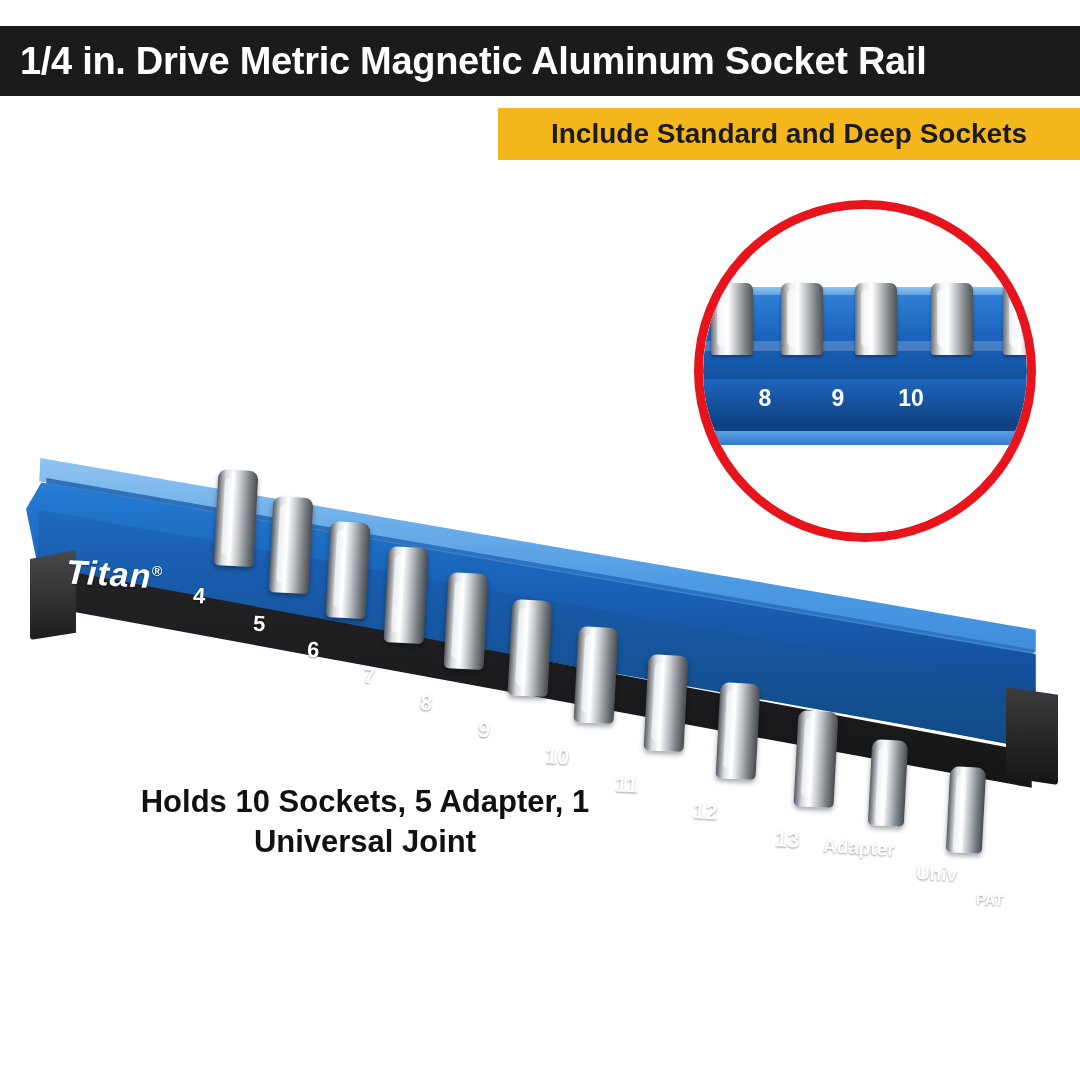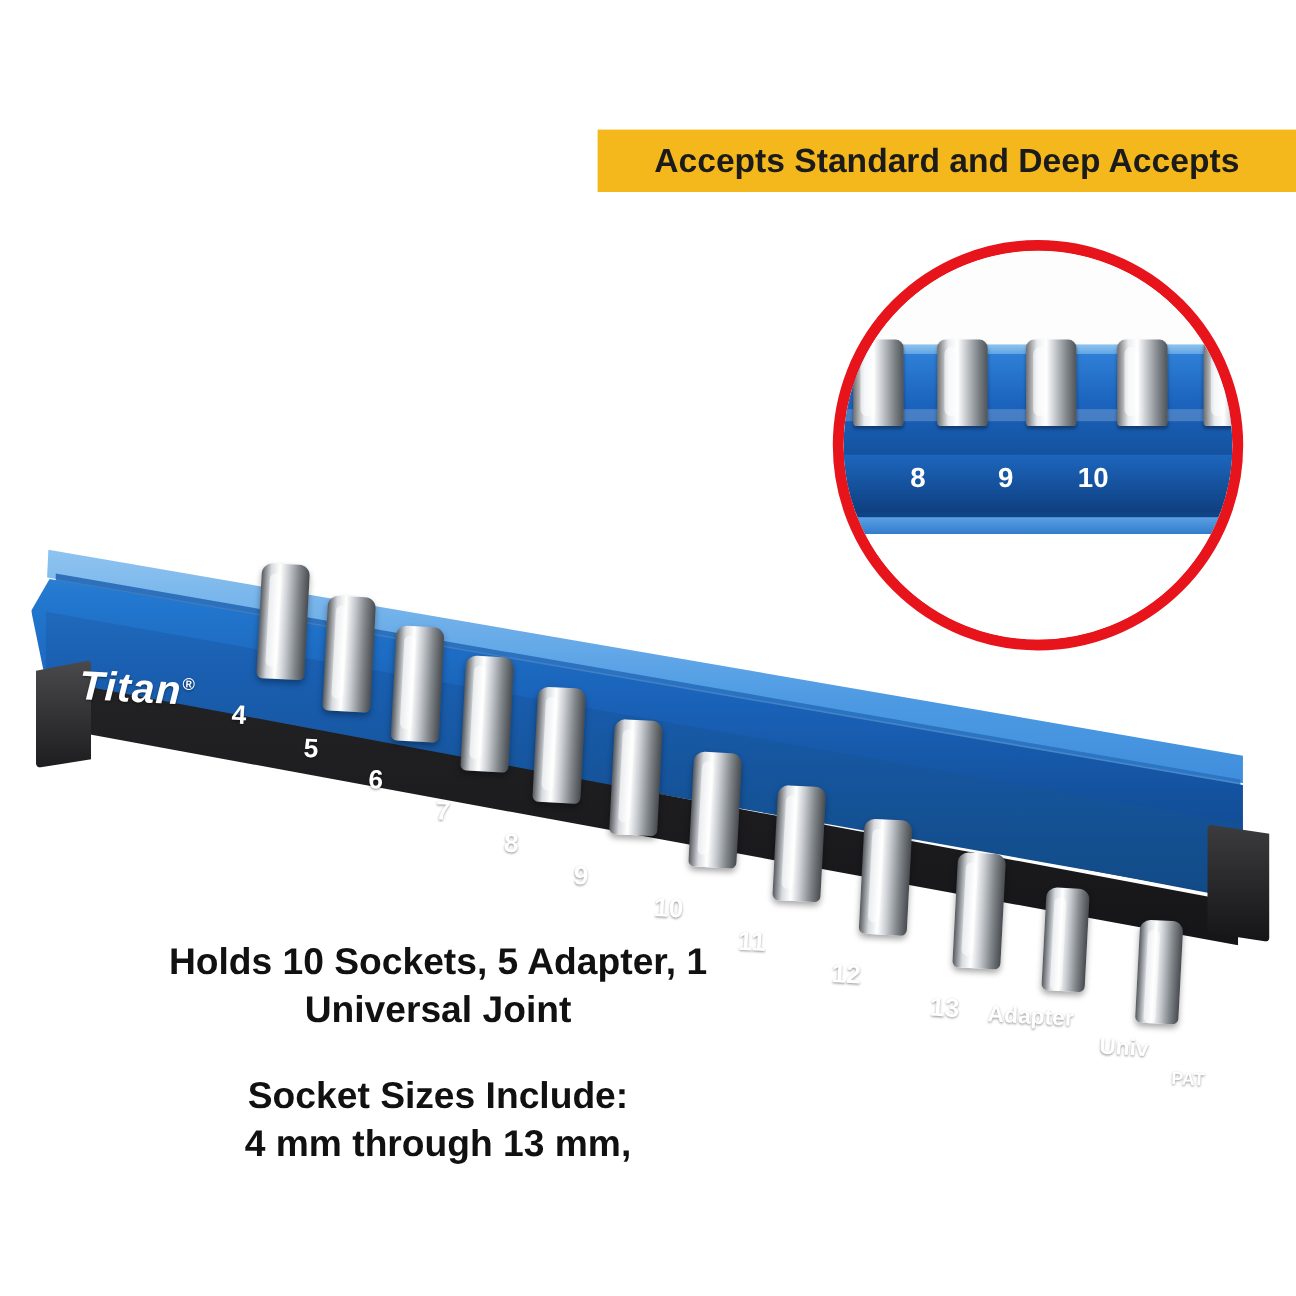--- a/index.html
+++ b/index.html
@@ -185,22 +185,25 @@
     content:"";position:absolute;left:7px;top:8px;width:10px;height:78px;
     background:rgba(255,255,255,0.5);border-radius:5px;
   }
   .rail-clip.small{width:36px;height:86px;}
 </style>
 </head>
 <body>
 
 <div class="stage">
 
+  <div class="title-bar">
+    <div class="title-text">1/4 in. Drive Metric Magnetic Aluminum Socket Rail</div>
+  </div>
   <div class="sub-bar">
-    <div class="sub-text">Accepts Standard and Deep Accepts</div>
+    <div class="sub-text">Include Standard and Deep Sockets</div>
   </div>
 
   <div class="zoom-circle">
     <div class="zoom-inner">
       <div class="zr-top"></div>
       <div class="zr-rail-top-edge"></div>
       <div class="zr-rail"></div>
       <div class="zr-groove"></div>
       <div class="zr-band"></div>
       <div class="zr-bottom-edge"></div>
@@ -256,18 +259,14 @@
       <div class="size-label" style="left:597px;top:357px;">11</div>
       <div class="size-label" style="left:675px;top:384px;">12</div>
       <div class="size-label" style="left:757px;top:412px;">13</div>
       <div class="size-label small" style="left:805px;top:422px;">Adapter</div>
       <div class="size-label small" style="left:898px;top:448px;">Univ</div>
       <div class="size-label tiny" style="left:958px;top:476px;">PAT</div>
     </div>
   </div>
 
   <div class="bottom-text-1">Holds 10 Sockets, 5 Adapter, 1 Universal Joint</div>
-  <div class="bottom-text-2">
-    <div>Socket Sizes Include:</div>
-    <div>4 mm through 13 mm,</div>
-  </div>
 
 </div>
 
 </body></html>

